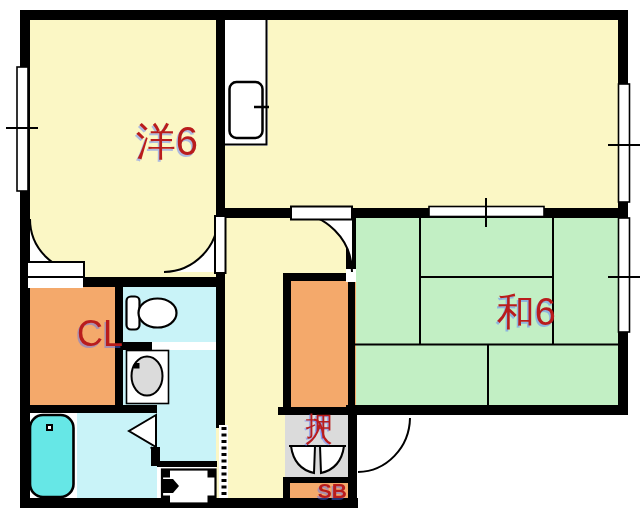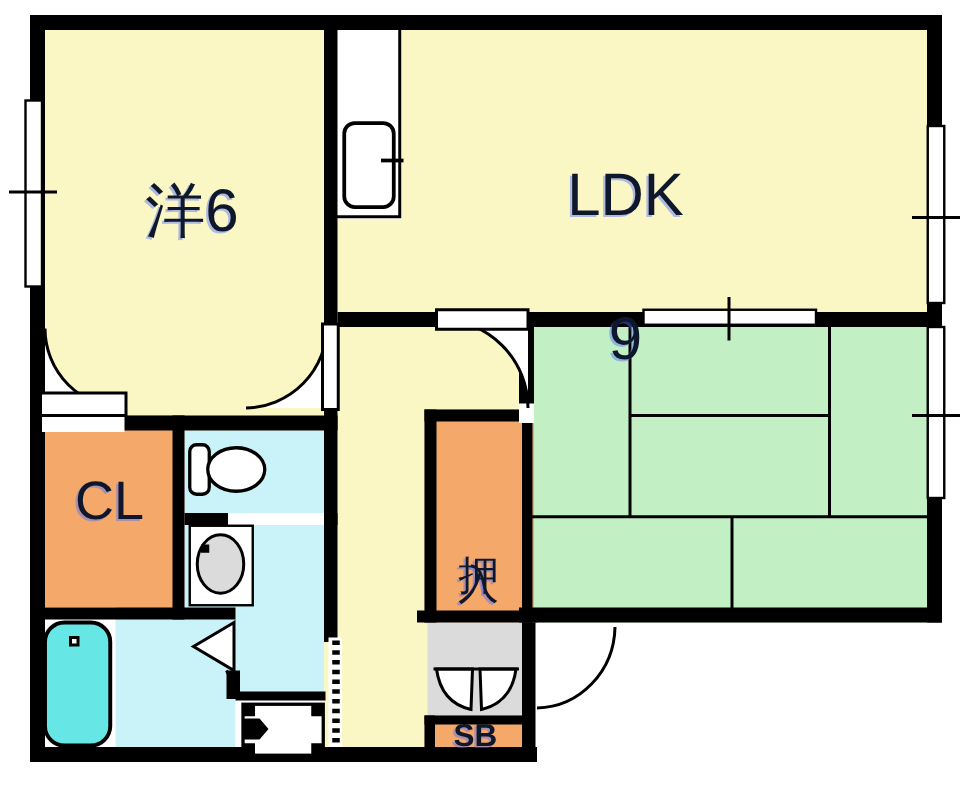--- a/index.html
+++ b/index.html
@@ -3,21 +3,21 @@
 <meta charset="utf-8">
 <style>
   html,body{margin:0;padding:0;background:#fff;}
   #plan{
     position:relative;width:640px;height:523px;background:#fff;overflow:hidden;
     font-family:"Liberation Sans","DejaVu Sans",sans-serif;
   }
   .floor{position:absolute;}
   .wall{position:absolute;background:var(--wall,#000);}
   .room-label{
-    position:absolute;color:#0f172a;font-weight:500;text-align:center;
+    position:absolute;color:#b91c1c;font-weight:500;text-align:right;
     text-shadow:-1.5px 1.5px 0 rgba(80,110,255,.45);
     white-space:pre-line;
   }
   svg.overlay{position:absolute;left:0;top:0;pointer-events:none;}
 </style>
 </head>
 <body>
 
 <div id="plan" style="--room_yellow: #FBF7C5; --tatami_green: #C2EFC4; --storage_orange: #F4A96B; --wet_cyan: #C9F3F8; --bathtub_aqua: #66E7E6; --entry_gray: #DBDBDB; --wall_black: #000000;">
 
@@ -151,25 +151,22 @@
     </g>
 
     <g>
       <rect x="219" y="425" width="9" height="73" fill="#fff"></rect>
       <path d="M224,427 V498" stroke="#000" stroke-width="5" stroke-dasharray="3,3.5" fill="none"></path>
     </g>
   </svg>
 
   <div class="room-label" style="left:58px;top:112px;width:140px;height:58px;font-size:40px;line-height:58px;">洋6</div>
 
-  <div class="room-label" style="left:347px;top:58px;width:140px;font-size:40px;line-height:48px;">
-    <span>LDK</span><br>
-    <span>9</span>
-  </div>
 
+  <div class="room-label" style="left:416px;top:284px;width:140px;height:56px;font-size:38px;line-height:56px;">和6</div>
 
   <div class="room-label" style="left:23px;top:306px;width:100px;height:56px;font-size:36px;line-height:56px;">CL</div>
 
   <div class="room-label" style="left:299px;top:307px;width:40px;height:92px;font-size:27px;line-height:40px;writing-mode:vertical-rl;letter-spacing:4px;">押入</div>
 
   <div class="room-label" style="left:287px;top:479px;width:60px;height:24px;font-size:21px;line-height:24px;font-weight:bold;">SB</div>
 
 </div>
 
 </body></html>

